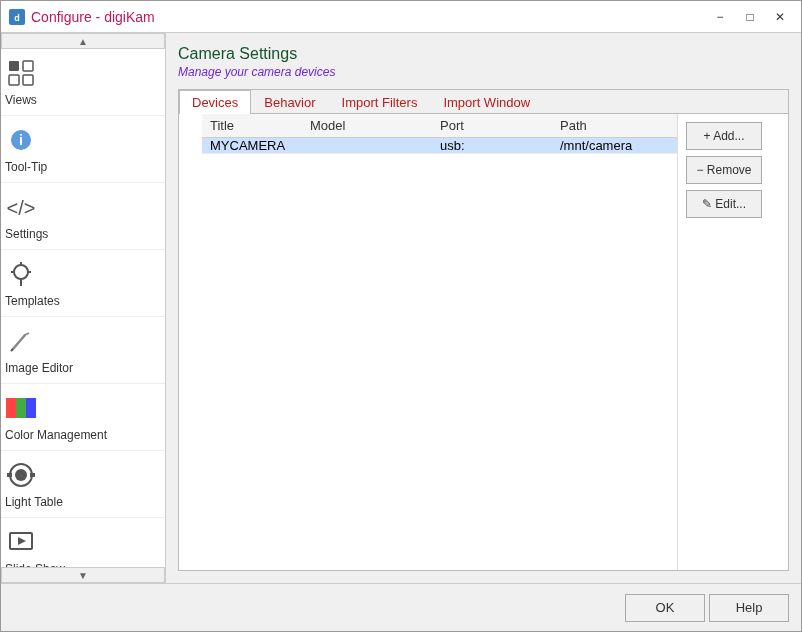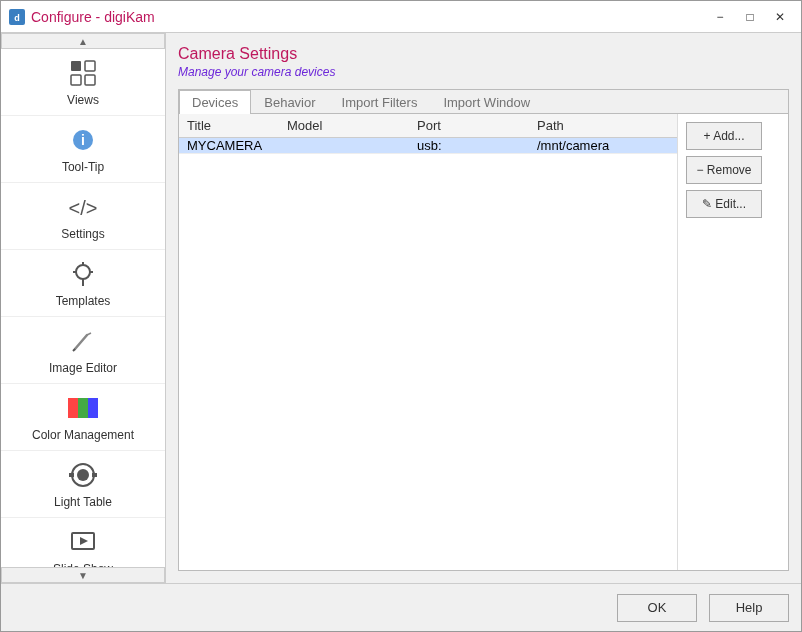--- a/index.html
+++ b/index.html
@@ -87,21 +87,21 @@
       border: 1px solid #ccc;
       flex-shrink: 0;
     }
     .sidebar-items {
       flex: 1;
       overflow: hidden;
     }
     .sidebar-item {
       display: flex;
       flex-direction: column;
-      align-items: center;
+      align-items: flex-start;
       padding: 8px 4px;
       cursor: pointer;
       border-bottom: 1px solid #eee;
     }
     .sidebar-item-icon {
       width: 32px;
       height: 32px;
       margin-bottom: 4px;
       display: flex;
       align-items: center;
@@ -118,21 +118,21 @@
       flex-direction: column;
       padding: 12px;
       background: #f0f0f0;
     }
     .panel-header {
       margin-bottom: 10px;
     }
     .panel-title {
       font-size: 16px;
       font-weight: normal;
-      color: #be185d;
+      color: #14532d;
       margin-bottom: 2px;
     }
     .panel-subtitle {
       font-size: 12px;
       font-style: italic;
       color: #6d28d9;
     }
     .panel-body {
       background: #fff;
       border: 1px solid #bbb;
@@ -147,37 +147,38 @@
       background: #f0f0f0;
       flex-shrink: 0;
     }
     .tab {
       padding: 4px 12px;
       cursor: pointer;
       border: 1px solid transparent;
       border-bottom: none;
       margin-bottom: -1px;
       font-size: 13px;
-      color: #737373;
+      color: #b91c1c;
     }
     .tab.active {
       background: #fff;
       border-color: #bbb;
       border-bottom-color: #fff;
     }
     .tab-content {
       flex: 1;
       display: flex;
       overflow: hidden;
     }
     .devices-panel {
       flex: 1;
       display: flex;
       flex-direction: column;
       overflow: hidden;
+      margin-left: 23px;
     }
     .device-table {
       flex: 1;
       overflow-y: auto;
       border-right: none;
     }
     .table-header {
       display: flex;
       background: #f5f5f5;
       border-bottom: 1px solid #ccc;
@@ -230,21 +231,21 @@
       cursor: default;
     }
     .bottom-bar {
       height: 48px;
       background: #f0f0f0;
       border-top: 1px solid #ccc;
       display: flex;
       align-items: center;
       justify-content: flex-end;
       padding: 0 12px;
-      gap: 12px;
+      gap: 4px;
       flex-shrink: 0;
     }
     .bottom-btn {
       width: 80px;
       height: 28px;
       background: #f0f0f0;
       border: 1px solid #aaa;
       cursor: pointer;
       font-size: 13px;
       color: #333;

